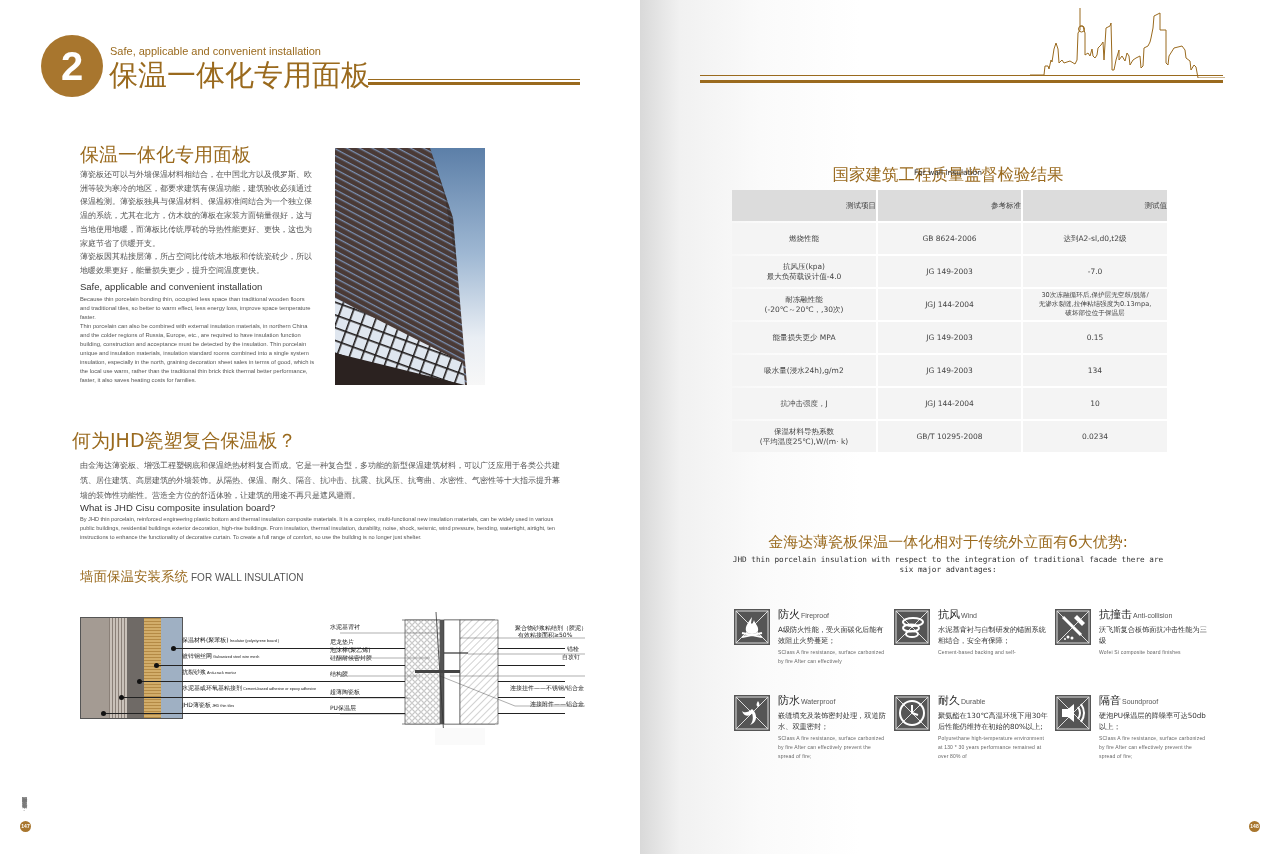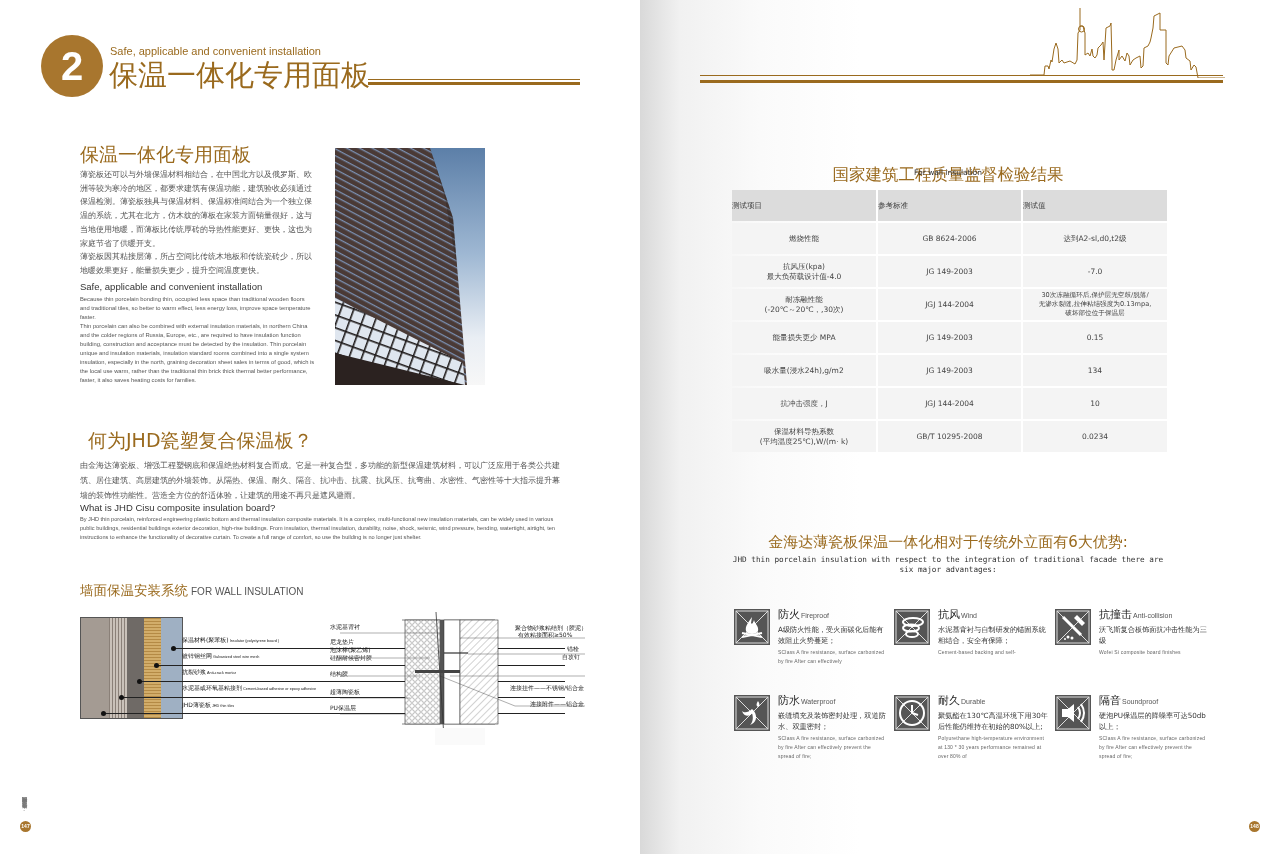--- a/index.html
+++ b/index.html
@@ -25,28 +25,28 @@
   .s1-body { position: absolute; left: 80px; top: 168px; width: 235px; font-size: 8px; line-height: 13.7px; color: #555; }
   .s1-body p { margin: 0; }
   .s1-en-title { position: absolute; left: 80px; top: 281px; font-family: "Liberation Sans", sans-serif; font-size: 9.5px; color: #333; }
   .s1-en-body { position: absolute; left: 80px; top: 295px; width: 235px; font-family: "Liberation Sans", sans-serif;
     font-size: 5.8px; line-height: 9px; color: #555; }
   .photo { position: absolute; left: 335px; top: 148px; width: 150px; height: 237px; overflow: hidden;
     background: linear-gradient(to bottom, #5c7fa8 0%, #9fb8d3 45%, #e9eef4 80%, #f7f7f7 100%); }
   .photo svg { display: block; }
 
   
-  .s2-title { position: absolute; left: 88px; top: 428px; font-size: 19px; color: #9a6a1e; }
+  .s2-title { position: absolute; left: 72px; top: 428px; font-size: 19px; color: #9a6a1e; }
   .s2-body { position: absolute; left: 80px; top: 458px; width: 485px; font-size: 8px; line-height: 15px; color: #555; }
   .s2-en-title { position: absolute; left: 80px; top: 502px; font-family: "Liberation Sans", sans-serif; font-size: 9.5px; color: #333; }
   .s2-en-body { position: absolute; left: 80px; top: 515px; width: 485px; font-family: "Liberation Sans", sans-serif;
     font-size: 5.6px; line-height: 9.2px; color: #555; }
 
   
-  .s3-title { position: absolute; left: 80px; top: 582px; font-size: 13.5px; color: #9a6a1e; }
+  .s3-title { position: absolute; left: 80px; top: 568px; font-size: 13.5px; color: #9a6a1e; }
   .s3-title .en { font-family: "Liberation Sans", sans-serif; font-size: 10px; color: #555; margin-left: 3px; }
   .layers { position: absolute; left: 80px; top: 617px; width: 103px; height: 102px; border: 1px solid #555; display: flex; }
   .layer { height: 100%; }
   .l1 { width: 28px; background: #a49b93; }
   .l2 { width: 18px; background: repeating-linear-gradient(to right, #8a8078 0px, #8a8078 1px, #c9c1b9 1px, #c9c1b9 3px); }
   .l3 { width: 17px; background: #6f6a66; }
   .l4 { width: 17px; background: repeating-linear-gradient(to bottom, #b48a45 0px, #b48a45 1px, #d2ad6a 1px, #d2ad6a 3px); }
   .l5 { width: 21px; background: #9fb0c3; }
   .layer-line { position: absolute; height: 1px; background: #222; }
   .layer-dot { position: absolute; width: 5px; height: 5px; border-radius: 50%; background: #111; }
@@ -63,21 +63,21 @@
 
   
   .r-rule { position: absolute; left: 700px; top: 75px; width: 523px; height: 1px; background: #9a6a1e; }
   .r-rule2 { position: absolute; left: 700px; top: 80px; width: 523px; height: 3px; background: #9a6a1e; }
   .skyline { position: absolute; left: 1030px; top: 8px; }
 
   .tbl-title { position: absolute; left: 732px; top: 148px; width: 432px; text-align: center; font-size: 16.5px; color: #9a6a1e; margin-top: 16px; }
   .tbl-sub { position: absolute; left: 732px; top: 168px; width: 432px; text-align: center; font-size: 7.5px; color: #333; }
   table.results { position: absolute; left: 732px; top: 188px; width: 433px; border-collapse: separate; border-spacing: 2px 2px;
     font-size: 7.5px; color: #444; table-layout: fixed; margin-left: -2px; }
-  table.results th { background: #dcdcdc; font-weight: normal; height: 31px; text-align: left; }
+  table.results th { background: #dcdcdc; font-weight: normal; height: 31px; text-align: right; }
   table.results td { background: #f4f4f4; text-align: center; height: 31px; line-height: 10px; }
   table.results td.small { font-size: 6.6px; line-height: 8.8px; }
 
   .adv-title { position: absolute; left: 732px; top: 533px; width: 432px; text-align: center; font-size: 15px; color: #9a6a1e; white-space: nowrap; }
   .adv-sub { position: absolute; left: 732px; top: 555px; width: 432px; text-align: center; font-family: "DejaVu Sans Mono", monospace;
     font-size: 7.7px; line-height: 10px; color: #333; }
 
   .adv { position: absolute; width: 160px; height: 80px; }
   .adv-icon { position: absolute; left: 4px; top: 7px; width: 36px; height: 36px; background: #555; }
   .adv-icon svg { display: block; }

